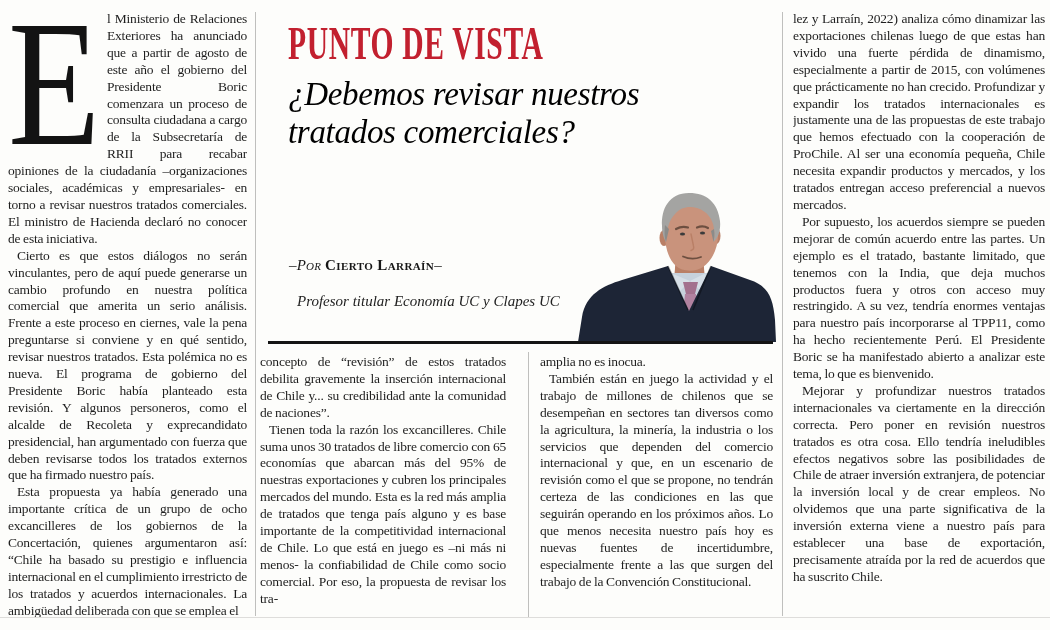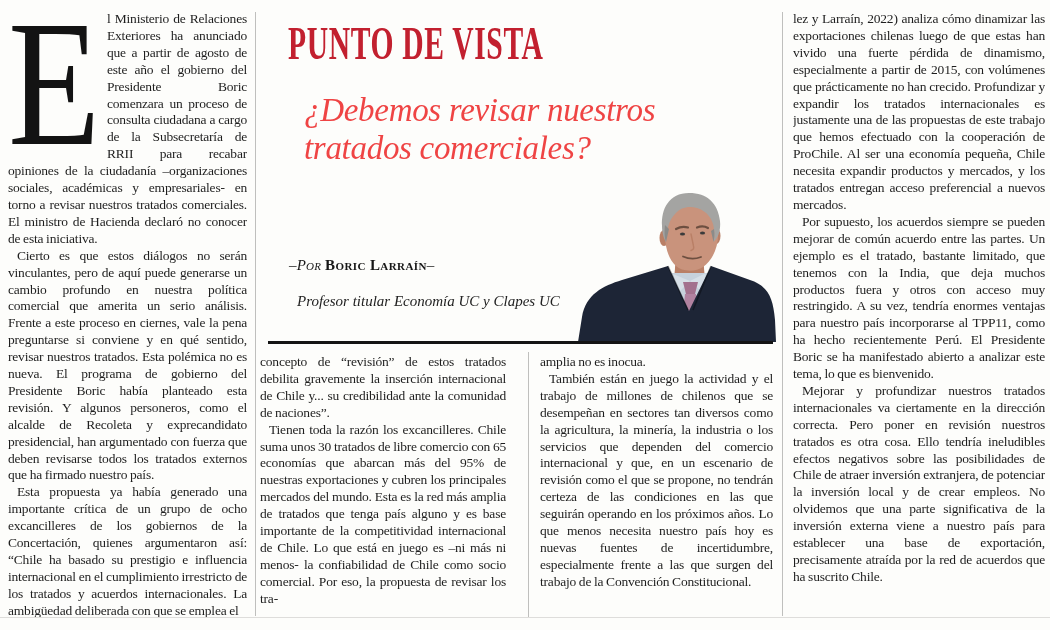--- a/index.html
+++ b/index.html
@@ -34,23 +34,23 @@
   .vrule3{left:782px; top:12px;  height:604px;}
   .thick-rule{position:absolute; left:268px; top:341px; width:505px; height:3px; background:#141414;}
   .bottom-hairline{position:absolute; left:0; top:617px; width:1050px; height:1px; background:#dedddb;}
   
   .masthead{position:absolute; left:288px; top:20px; margin:0; white-space:nowrap;}
   .masthead-text{
     display:inline-block; font-weight:700; font-size:47px; line-height:47px;
     transform:scaleX(.63); transform-origin:0 0; letter-spacing:1px;
   }
   .title{
-    position:absolute; left:288px; top:76px; width:465px; margin:16px;
+    position:absolute; left:288px; top:76px; width:465px; margin:0;
     font-style:italic; font-weight:400; font-size:33px; line-height:37.5px;
-    color:#ef4444; letter-spacing:-0.3px;
+    color:#000000; letter-spacing:-0.3px;
   }
   .byline{position:absolute; left:289px; top:257px; font-size:15px; color:#161616; white-space:nowrap;}
   .byline-pre{font-variant:small-caps; font-style:italic; letter-spacing:.2px;}
   .byline-name{font-variant:small-caps; font-weight:700; letter-spacing:.4px;}
   .byline-post{font-style:italic;}
   .credentials{position:absolute; left:289px; top:283px; width:330px; font-style:italic; font-size:15px; line-height:20px; color:#222;}
   .credentials p{margin:8px; text-indent:0;}
   
   .photo{position:absolute; left:576px; top:181px; width:200px; height:161px;}
   .photo svg{display:block;}
@@ -72,21 +72,21 @@
   <div class="vrule vrule2"></div>
   <div class="vrule vrule3"></div>
 
   <h2 class="masthead">
     <span class="masthead-text" style="color: rgb(194, 32, 47);">PUNTO DE VISTA</span>
   </h2>
 
   <h1 class="title">¿Debemos revisar nuestros tratados comerciales?</h1>
 
   <div class="byline">
-    <span class="byline-pre">–Por </span><span class="byline-name">Boric Larraín</span><span class="byline-post">–</span>
+    <span class="byline-pre">–Por </span><span class="byline-name">Cierto Larraín</span><span class="byline-post">–</span>
   </div>
 
   <div class="credentials">
       <p class="para">Profesor titular Economía UC y Clapes UC</p>
     </div>
 
   <div class="photo">
     <svg width="200" height="161" viewBox="0 0 200 161" xmlns="http://www.w3.org/2000/svg">
 
       <path d="M100,74 L127,74 L129,100 L98,100 Z" style="fill: rgb(185, 127, 102);"></path>

